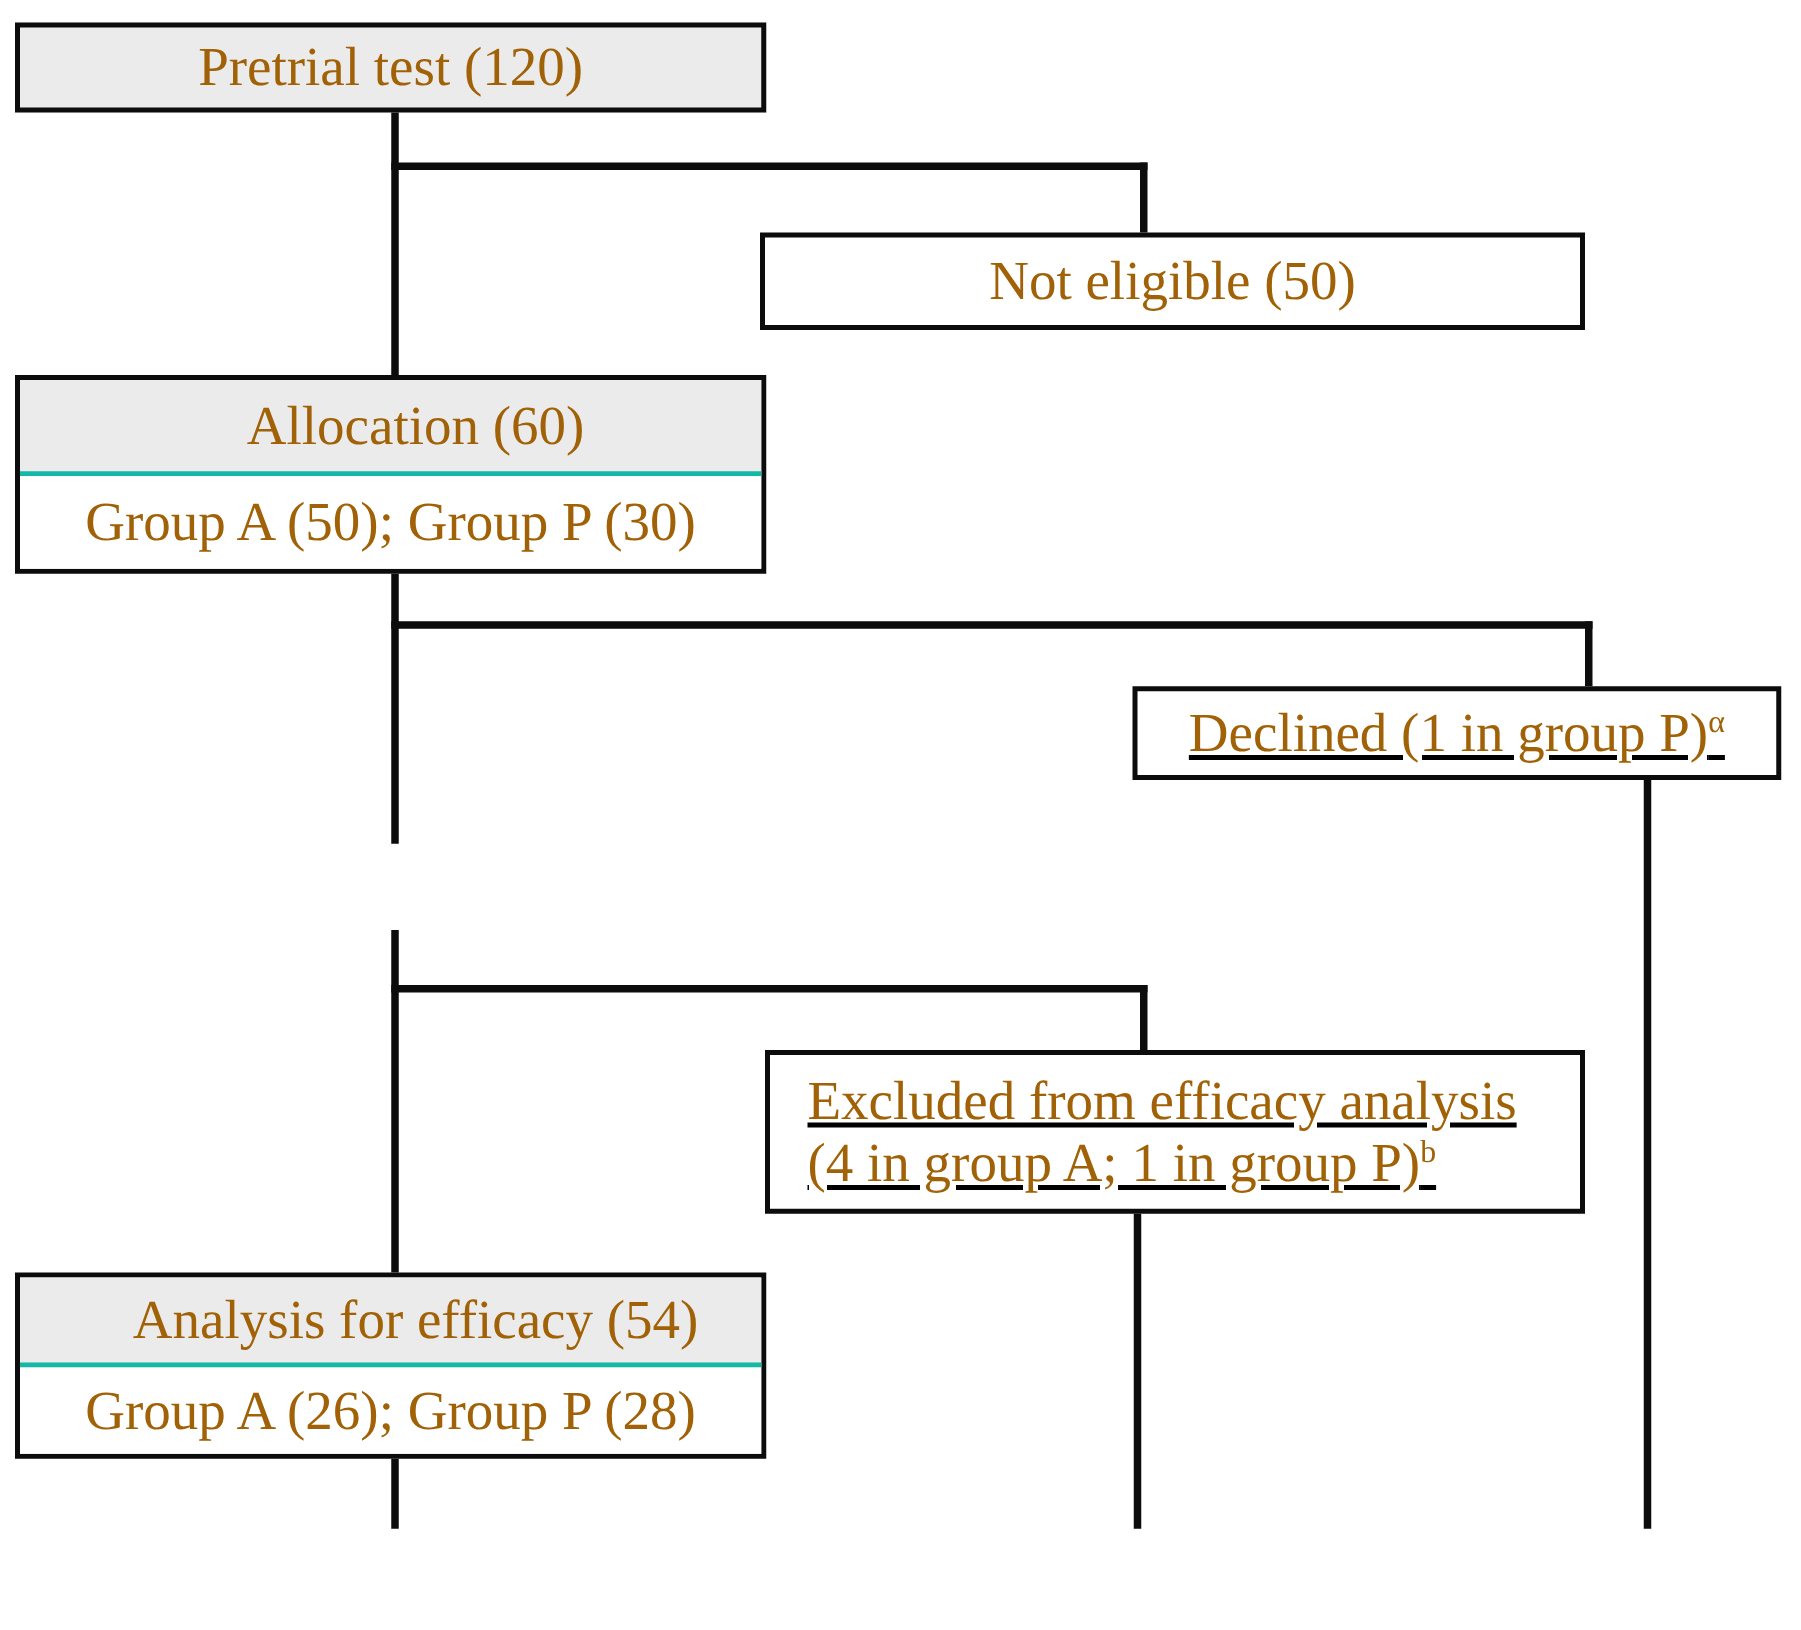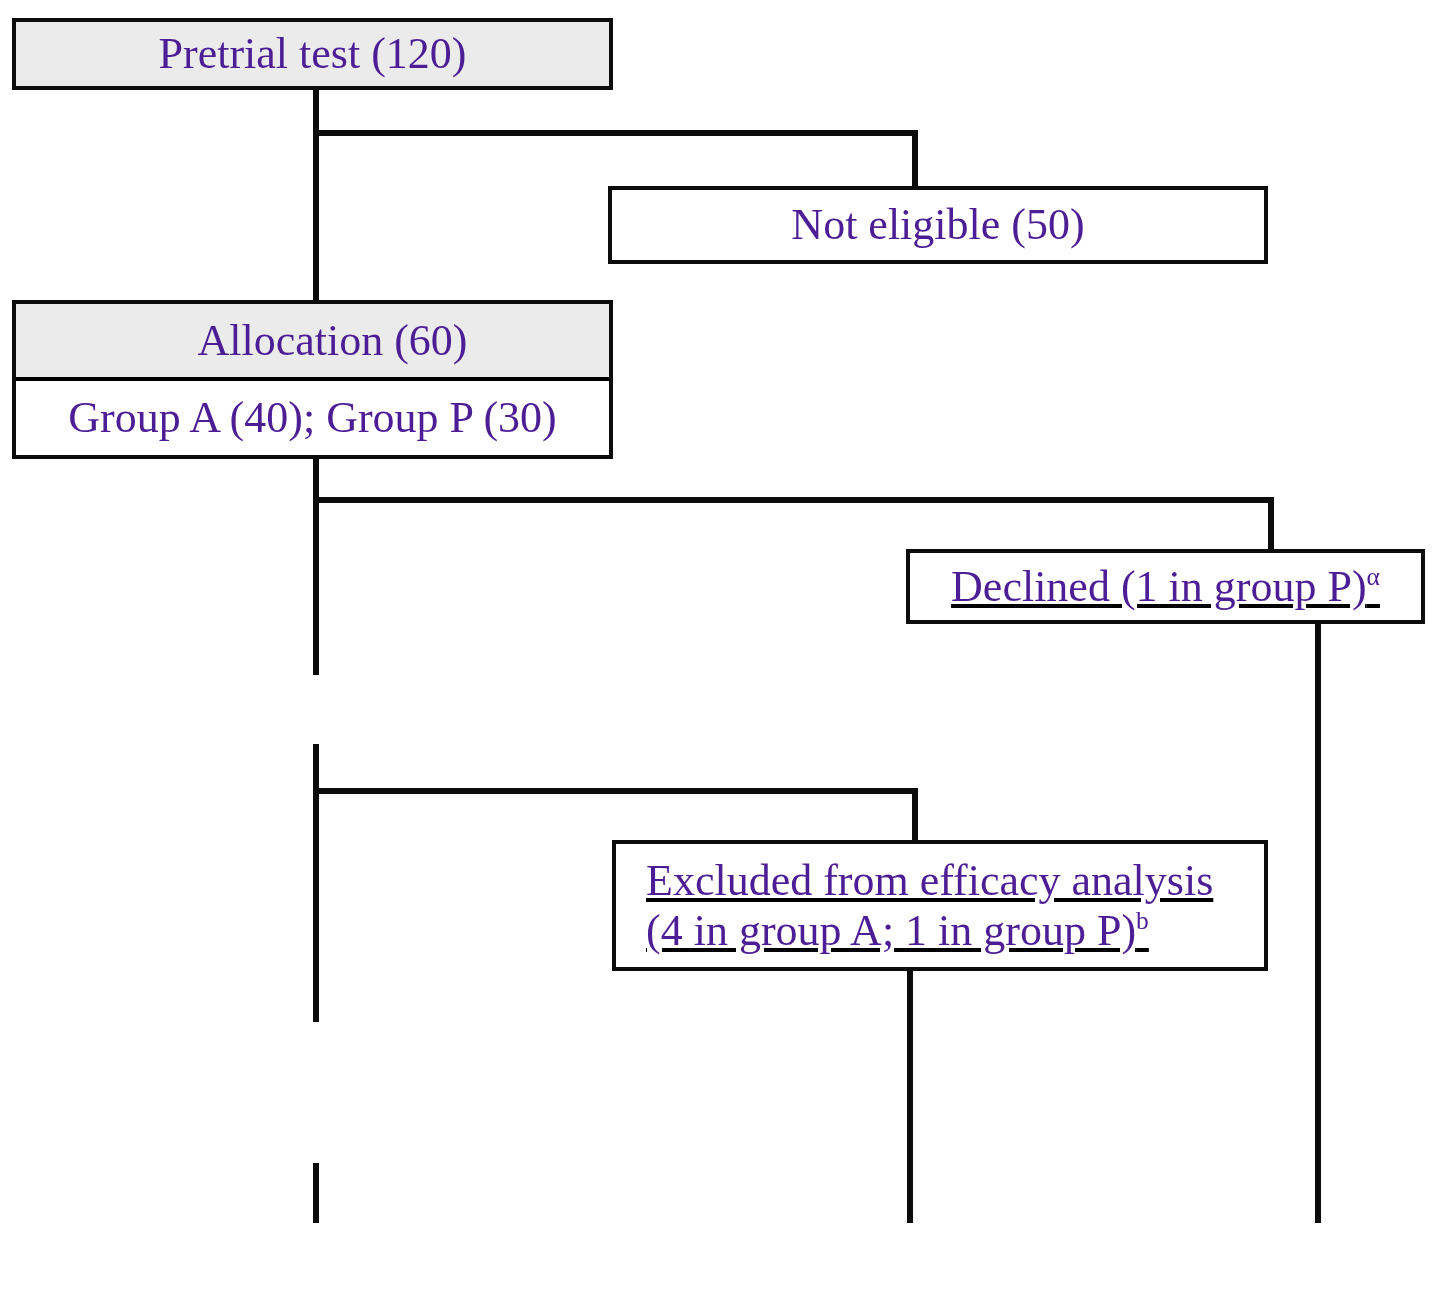--- a/index.html
+++ b/index.html
@@ -25,42 +25,42 @@
     background: #ffffff;
     z-index: 3;
   }
   .node.shaded { background: #ebebeb; }
 
   .node-label {
     display: block;
     box-sizing: border-box;
     font-size: 44px;
     line-height: 1.12;
-    color: #4c1d95;
+    color: #a16207;
     white-space: pre-line;
   }
 
   
   .node.single {
     display: flex;
     align-items: center;
     justify-content: center;
   }
   .node.single .node-label { padding: 0 12px; }
 
   
   .cell {
     box-sizing: border-box;
     display: flex;
     align-items: center;
     justify-content: center;
   }
   .cell.head {
     background: #ebebeb;
-    border-bottom: 4px solid #000000;
+    border-bottom: 4px solid #14b8a6;
     padding-left: 40px;
   }
   .cell.body { background: #ffffff; }
 
   .align-left  { justify-content: flex-start; text-decoration: underline; }
   .align-left  .node-label { text-align: left; padding-left: 14px; }
   .align-ctr   .node-label { text-align: center; }
 
   sup.mark {
     font-size: 0.58em;
@@ -109,28 +109,36 @@
 
   <div class="node single align-ctr" style="left:608px; top:186px; width:660px; height:78px;">
     <span class="node-label">Not eligible (50)</span>
   </div>
 
   <div class="node" style="left:12px; top:300px; width:601px; height:159px; padding:0;">
     <div class="cell head align-ctr" style="height:77px;">
       <span class="node-label">Allocation (60)</span>
     </div>
     <div class="cell body align-ctr" style="height:74px;">
-      <span class="node-label">Group A (40); Group P (30)</span>
+      <span class="node-label">Group A (50); Group P (30)</span>
     </div>
   </div>
 
   <div class="node single align-left" style="left:906px; top:549px; width:519px; height:75px;">
     <span class="node-label"><span>Declined (1 in group P)</span><sup class="mark">α</sup></span>
   </div>
 
 
   <div class="node align-left" style="left:612px; top:840px; width:656px; height:131px; display:flex; align-items:center;">
     <span class="node-label" style="padding-left:30px;"><span>Excluded from efficacy analysis</span><br><span>(4 in group A; 1 in group P)</span><sup class="mark">b</sup></span>
   </div>
 
+  <div class="node" style="left:12px; top:1018px; width:601px; height:149px; padding:0;">
+    <div class="cell head align-ctr" style="height:72px;">
+      <span class="node-label">Analysis for efficacy (54)</span>
+    </div>
+    <div class="cell body align-ctr" style="height:69px;">
+      <span class="node-label">Group A (26); Group P (28)</span>
+    </div>
+  </div>
 
 
 </div>
 
 </body></html>

